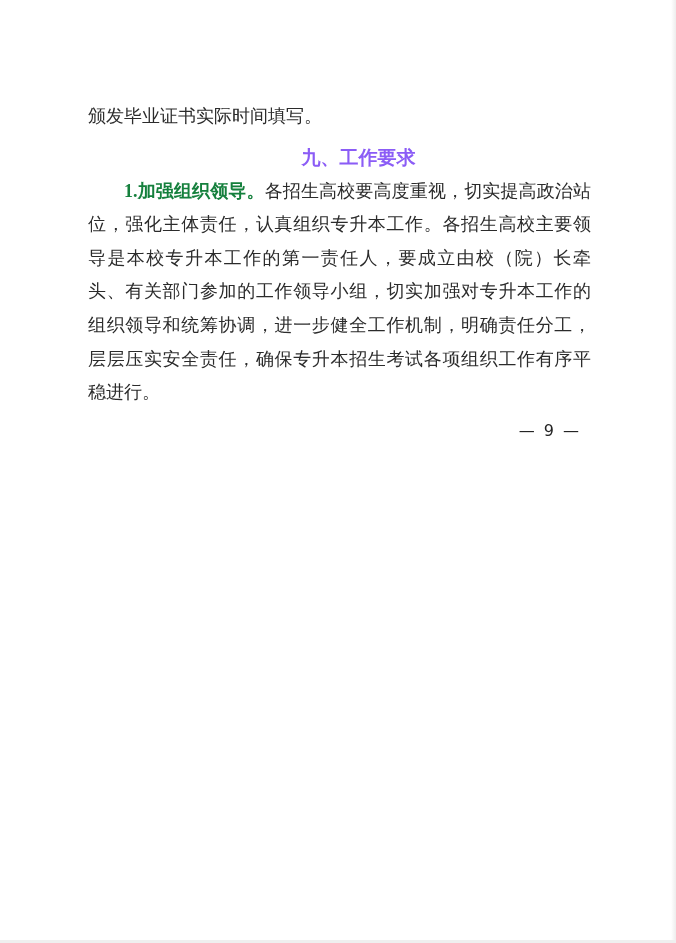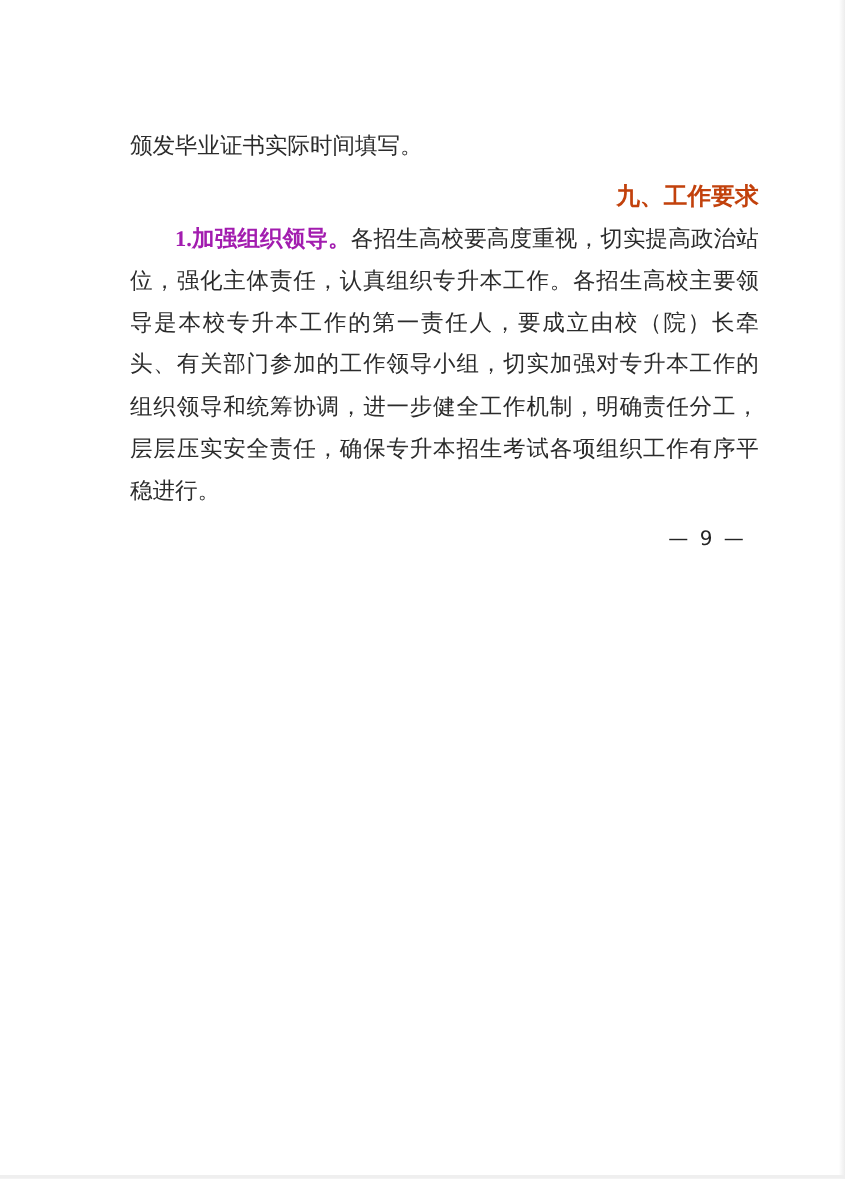--- a/index.html
+++ b/index.html
@@ -34,43 +34,42 @@
     position: absolute;
     left: 88px;
     top: 100px;
     width: 503px;
     color: #2b2b2b;
     font-family: "Liberation Serif", "DejaVu Serif", serif;
     font-size: 18px;
     line-height: 33.6px;
     text-align: justify;
     text-justify: inter-character;
-    margin-left: 16px;
   }
   .continuation-line {
     margin: 0;
     text-indent: 0;
   }
   .section-heading {
     margin: 7px 0 0 0;
     text-indent: 2em;
     font-family: "Liberation Sans", "DejaVu Sans", sans-serif;
     font-size: 19px;
     font-weight: 700;
-    color: #c2410c;
+    color: #8b5cf6;
     line-height: 34px;
-    text-align: right;
+    text-align: center;
   }
   .para {
     margin: 0;
     text-indent: 2em;
   }
   .para-lead {
     font-weight: 700;
-    color: #a21caf;
+    color: #15803d;
   }
   .page-footer {
     margin-top: 9px;
     text-align: right;
     padding-right: 10px;
     font-family: "DejaVu Sans", "Liberation Sans", sans-serif;
     font-size: 16px;
     line-height: 24px;
     color: #242424;
     letter-spacing: 2px;

